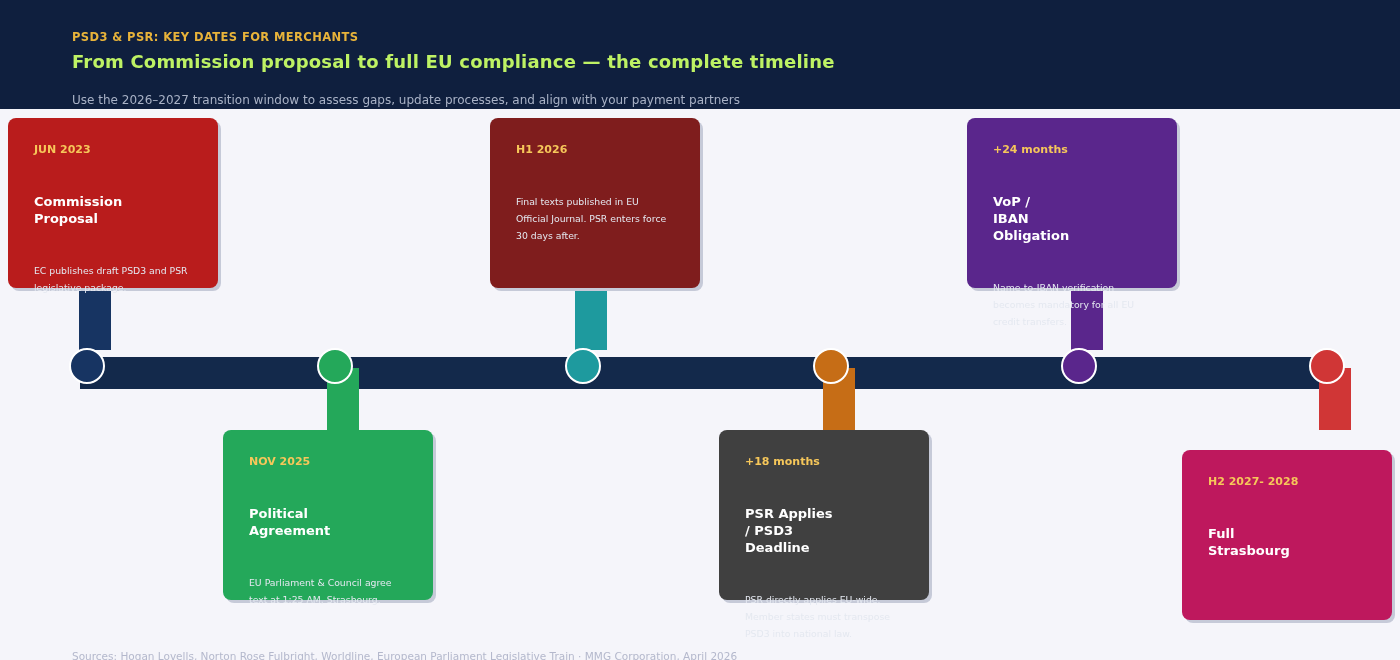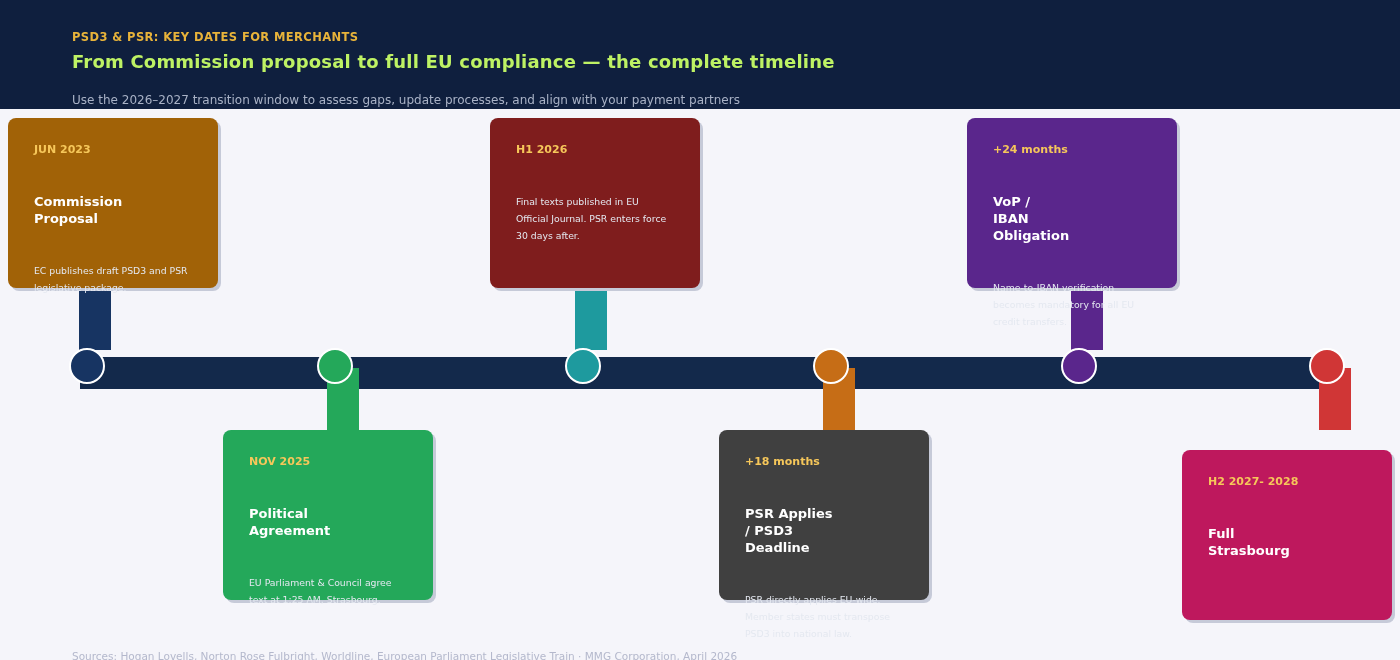--- a/index.html
+++ b/index.html
@@ -65,21 +65,21 @@
   <div class="eyebrow">PSD3 &amp; PSR: KEY DATES FOR MERCHANTS</div>
   <div class="title">From Commission proposal to full EU compliance — the complete timeline</div>
   <div class="subtitle">Use the 2026–2027 transition window to assess gaps, update processes, and align with your payment partners</div>
 </div>
 
 <div>
   <div class="axis-line"></div>
 
   <div class="stem" style="left:79px; top:290px; height:60px; background:#173462;"></div>
   <div class="dot" style="left:69px; background:#173462;"></div>
-  <div class="card" style="left:8px; top:118px; background:#a16207;">
+  <div class="card" style="left:8px; top:118px; background:#b91c1c;">
     <div class="card-date">JUN 2023</div>
     <div class="card-title" style="width:110px;">Commission Proposal</div>
     <div class="card-desc">EC publishes draft PSD3 and PSR legislative package.</div>
   </div>
 
   <div class="stem" style="left:327px; top:368px; height:62px; background:#24a85a;"></div>
   <div class="dot" style="left:317px; background:#24a85a;"></div>
   <div class="card" style="left:223px; top:430px; background:#24a85a;">
     <div class="card-date">NOV 2025</div>
     <div class="card-title" style="width:100px;">Political Agreement</div>

